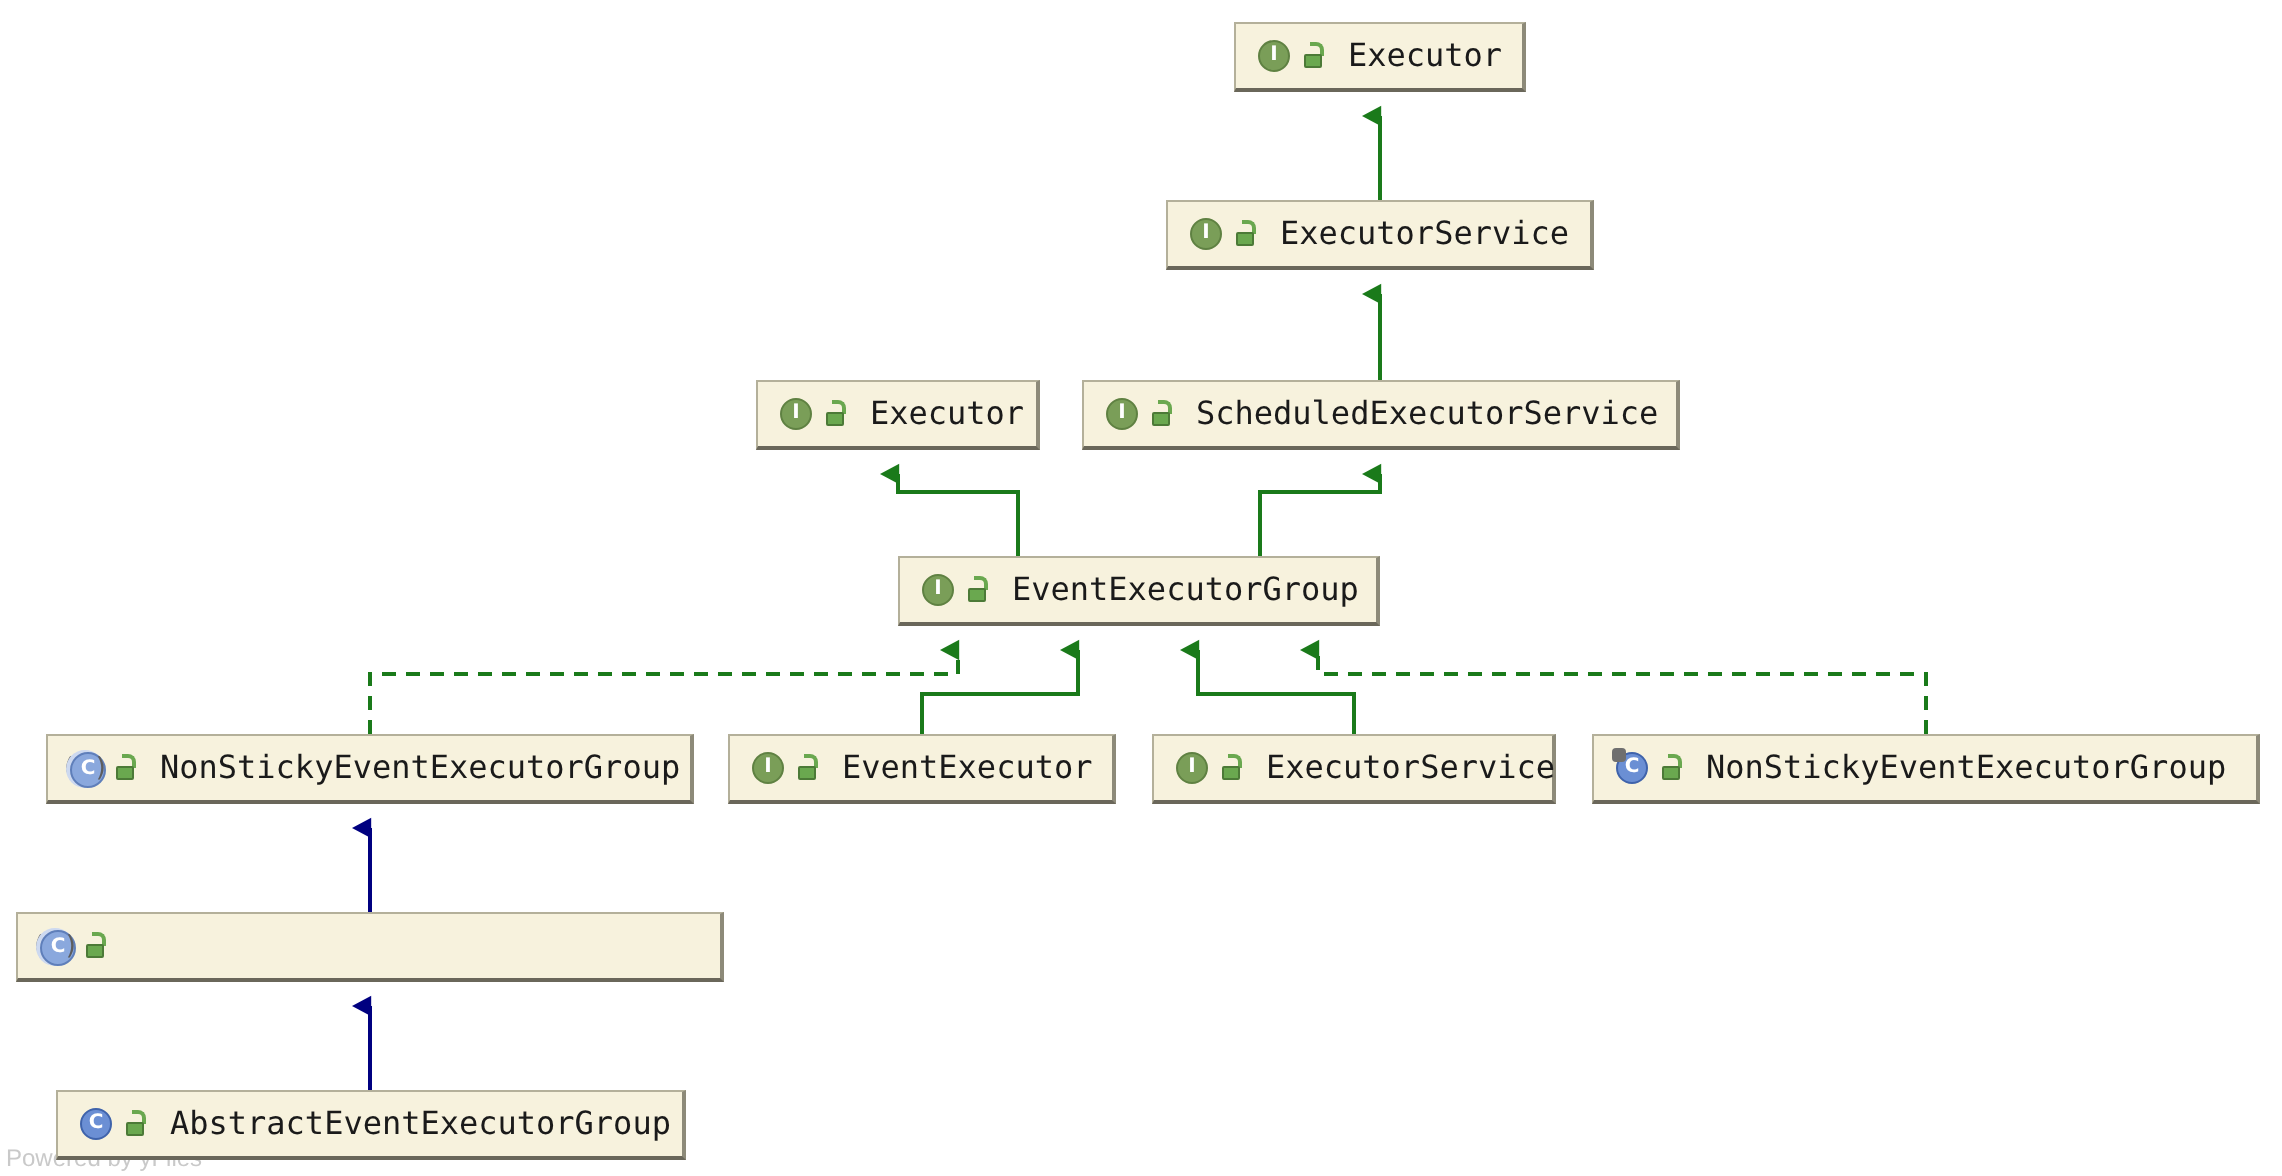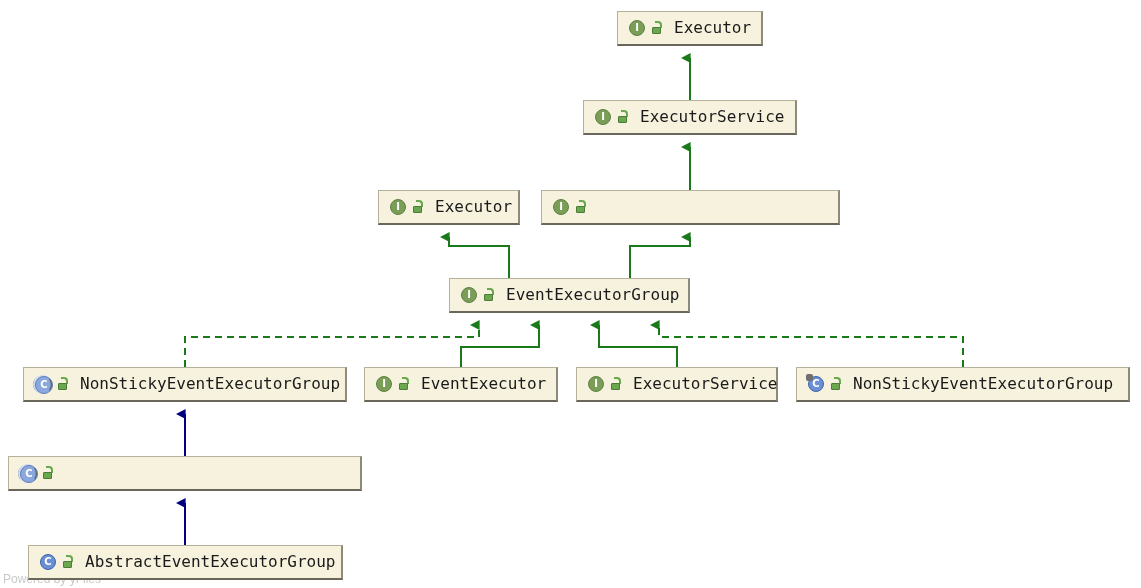--- a/index.html
+++ b/index.html
@@ -233,20 +233,21 @@
   <div class="node" style="left:541px; top:190px; width:299px;">
     <span class="icons">
       <span class="type-icon iface">
           <span class="disc">I</span>
         </span>
       <span class="lock-icon">
           <span class="shackle"></span>
           <span class="body"></span>
         </span>
     </span>
+    <span class="node-label">ScheduledExecutorService</span>
   </div>
 
   <div class="node" style="left:449px; top:278px; width:241px;">
     <span class="icons">
       <span class="type-icon iface">
           <span class="disc">I</span>
         </span>
       <span class="lock-icon">
           <span class="shackle"></span>
           <span class="body"></span>

